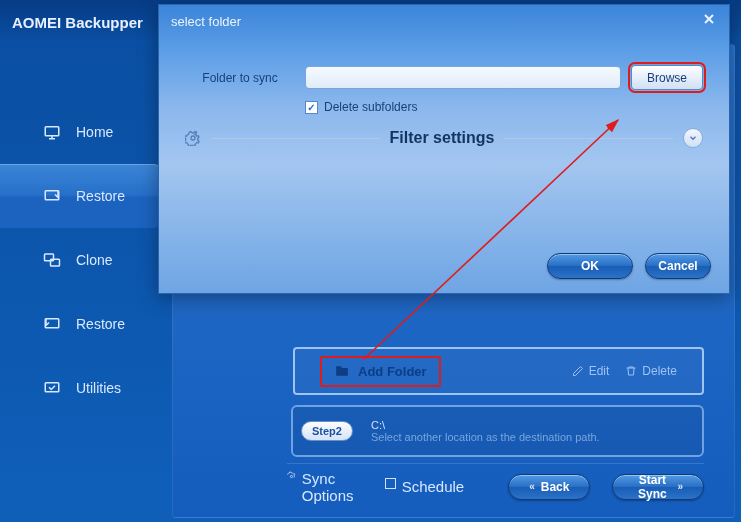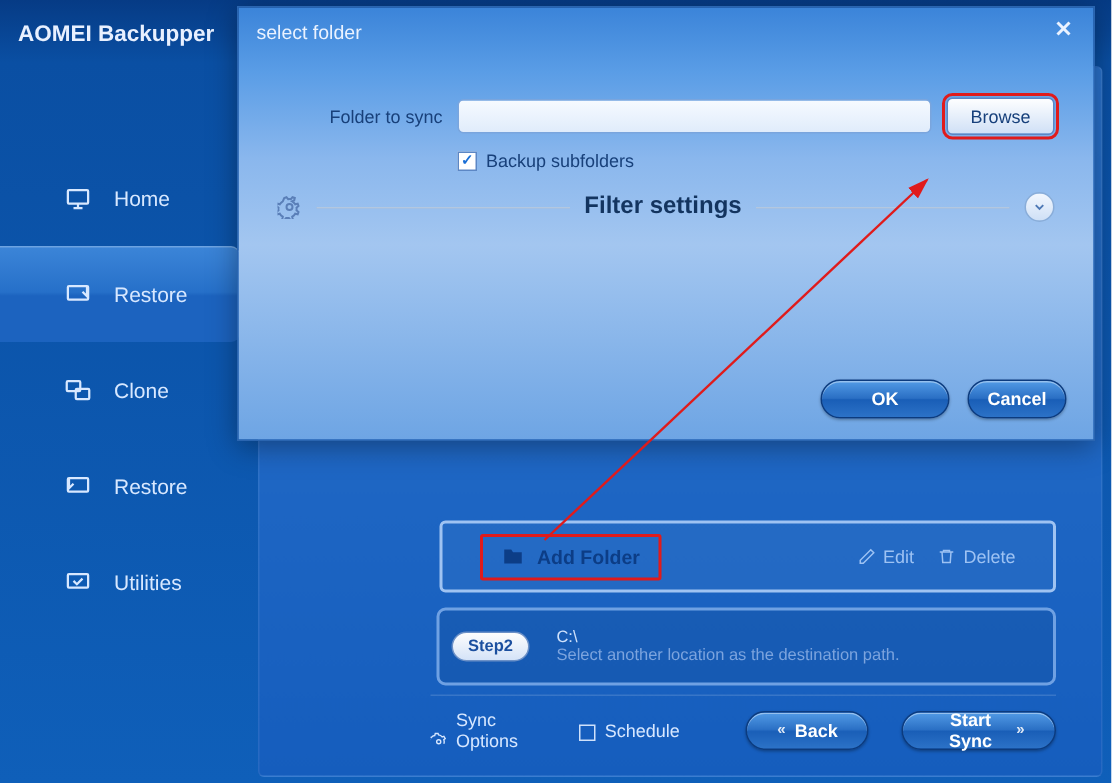--- a/index.html
+++ b/index.html
@@ -19,30 +19,30 @@
 .add-bar{position:absolute;left:120px;right:30px;top:302px;height:48px;border:2px solid #9fc3f2;border-radius:4px;background:rgba(255,255,255,.04);display:flex;align-items:center;padding:0 25px}
 .add-btn{display:flex;align-items:center;gap:8px;color:#0c3d86;font-size:13px;font-weight:600;padding:6px 12px;border:2px solid #e01b1b;border-radius:2px;cursor:pointer}
 .add-spacer{flex:1}
 .bar-link{display:flex;align-items:center;gap:5px;color:#9dc2f3;font-size:12px;margin-left:16px;cursor:pointer}
 .step-row{position:absolute;left:118px;right:30px;top:360px;height:52px;border:2px solid #6fa1e3;border-radius:6px;background:rgba(0,0,0,.06);display:flex;align-items:center}
 .step-badge{margin-left:8px;background:linear-gradient(to bottom,#fdfdfd 0%,#d4e3f8 100%);border:1px solid #6b90c7;border-radius:10px;padding:3px 10px;font-size:11px;font-weight:700;color:#1b4f9f}
 .step-text{margin-left:18px;font-size:11px}
 .step-path{color:#cfe1fb;display:block}
 .step-hint{color:#7ca4de;display:block}
 .bottom-bar{position:absolute;left:114px;right:30px;bottom:16px;height:38px;border-top:1px solid rgba(255,255,255,.14);display:flex;align-items:center;gap:22px;padding-top:8px}
-.opt{display:flex;align-items:flex-end;gap:6px;font-size:12px;color:#d7e7ff;cursor:pointer}
+.opt{display:flex;align-items:flex-start;gap:6px;font-size:15px;color:#d7e7ff;cursor:pointer}
 .btn{height:26px;padding:0 20px;border-radius:14px;border:1px solid #0c3b7e;background:linear-gradient(to bottom,#529be6 0%,#2a6fc4 48%,#195eb7 52%,#2c72c7 100%);color:#fff;font-size:12px;font-weight:600;display:inline-flex;align-items:center;gap:6px;cursor:pointer;box-shadow:inset 0 1px 0 rgba(255,255,255,.4),0 1px 2px rgba(0,0,0,.3)}
 .btn .chev{font-size:10px;opacity:.85}
 
 .dialog{position:absolute;left:158px;top:4px;width:572px;height:290px;background:linear-gradient(to bottom,#3b84d9 0%,#5a9de6 15%,#8ab7ed 35%,#a3c6f0 55%,#6ea5e4 100%);border:1px solid #2a65b0;border-radius:0;box-shadow:0 4px 18px rgba(0,0,0,.35)}
 .dlg-head{height:32px;display:flex;align-items:center;padding:0 12px;color:#eaf2ff;font-size:13px}
 .dlg-close{margin-left:auto;cursor:pointer;color:#eaf2ff;font-size:18px;font-weight:700}
 .dlg-body{padding:28px 26px 0 26px;font-size:12px;color:#0c3d86}
 .row{display:flex;align-items:center;gap:10px;margin-bottom:10px}
-.lbl{width:110px;text-align:right;color:#18407a;font-size:12px}
+.lbl{width:110px;text-align:center;color:#18407a;font-size:12px}
 .field{flex:1;height:23px;border:1px solid #7aa5dd;border-radius:4px;background:linear-gradient(to bottom,#f6faff 0%,#e0ecfb 100%)}
 .browse-btn{height:25px;width:72px;border:1px solid #5c87c5;border-radius:4px;background:linear-gradient(to bottom,#fdfeff 0%,#d0e0f6 100%);color:#17407b;font-size:12px;cursor:pointer;outline:2px solid #e01b1b;outline-offset:1px}
 .chk{display:flex;align-items:center;gap:6px;margin-left:120px;color:#18407a;font-size:12px}
 .chk-box{width:13px;height:13px;border:1px solid #5c87c5;background:#fff;display:flex;align-items:center;justify-content:center;color:#1a6fd6;font-size:10px;font-weight:700}
 .filter-row{margin-top:14px;display:flex;align-items:center;gap:10px}
 .filter-line{flex:1;height:1px;background:rgba(0,0,0,.15);border-bottom:1px solid rgba(255,255,255,.4)}
 .filter-label{color:#13345f;font-size:16px;font-weight:700}
 .filter-gear{color:#5a7fb8;width:16px;height:16px;cursor:pointer}
 .filter-expand{width:20px;height:20px;border-radius:50%;border:1px solid #89add9;background:linear-gradient(to bottom,#f2f7fe,#cfe0f6);display:flex;align-items:center;justify-content:center;cursor:pointer}
 .filter-expand svg{width:10px;height:10px;color:#4d78b5}
@@ -203,21 +203,21 @@
       </span>
     </div>
     <div class="dlg-body">
       <div class="row">
         <span class="lbl">Folder to sync</span>
         <input class="field" type="text" value="" style="">
         <button class="browse-btn">Browse</button>
       </div>
       <div class="chk">
         <span class="chk-box">✓</span>
-        <span>Backup subfolders</span>
+        <span>Delete subfolders</span>
       </div>
       <div class="filter-row">
         <svg class="filter-gear" viewBox="0 0 24 24" fill="none" stroke="currentColor" stroke-width="2">
             <path d="M14.7 6.3a8 8 0 0 1 3 3l2.5-.6.8 2.3-2 1.6a8 8 0 0 1 0 2.8l2 1.6-.8 2.3-2.5-.6a8 8 0 0 1-3 3l.6 2.5-2.3.8-1.6-2a8 8 0 0 1-2.8 0l-1.6 2-2.3-.8.6-2.5a8 8 0 0 1-3-3l-2.5.6-.8-2.3 2-1.6a8 8 0 0 1 0-2.8l-2-1.6.8-2.3 2.5.6a8 8 0 0 1 3-3L6.7 3l2.3-.8 1.6 2a8 8 0 0 1 2.8 0l1.6-2 2.3.8-.6 2.5z"></path>
             <circle cx="12" cy="12" r="3"></circle>
           </svg>
         <div class="filter-line"></div>
         <span class="filter-label">Filter settings</span>
         <div class="filter-line"></div>
         <span class="filter-expand">

